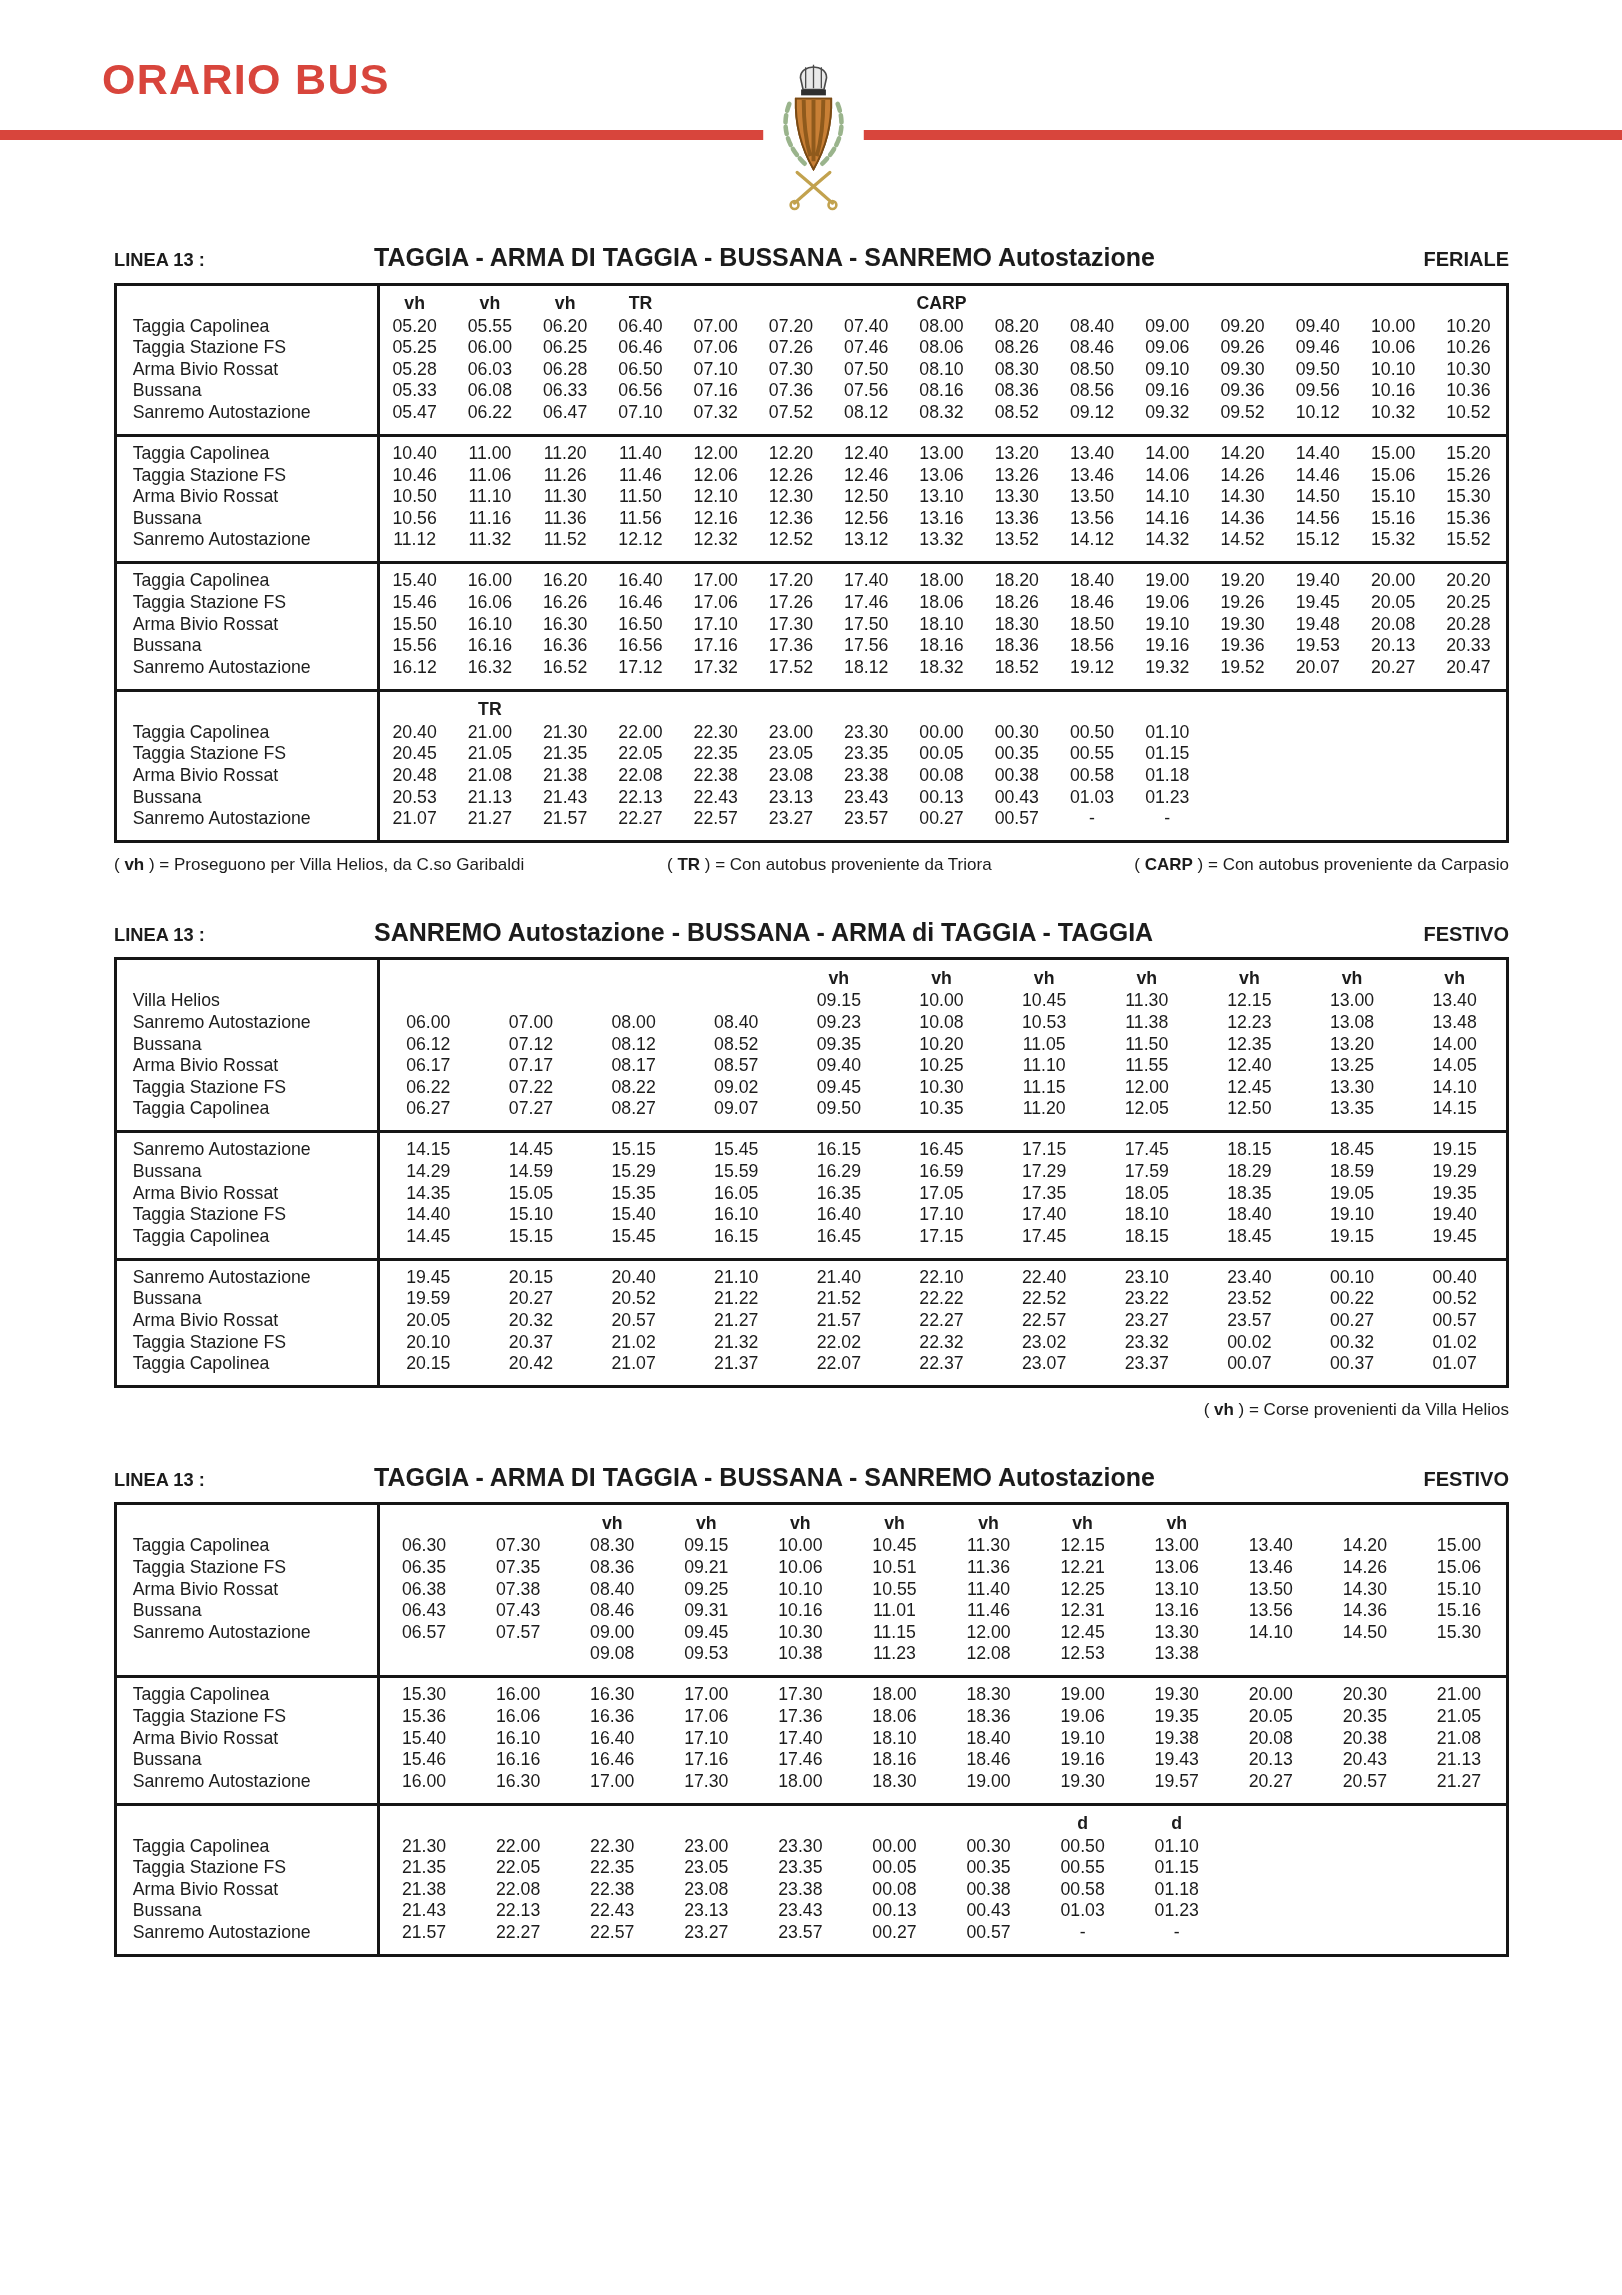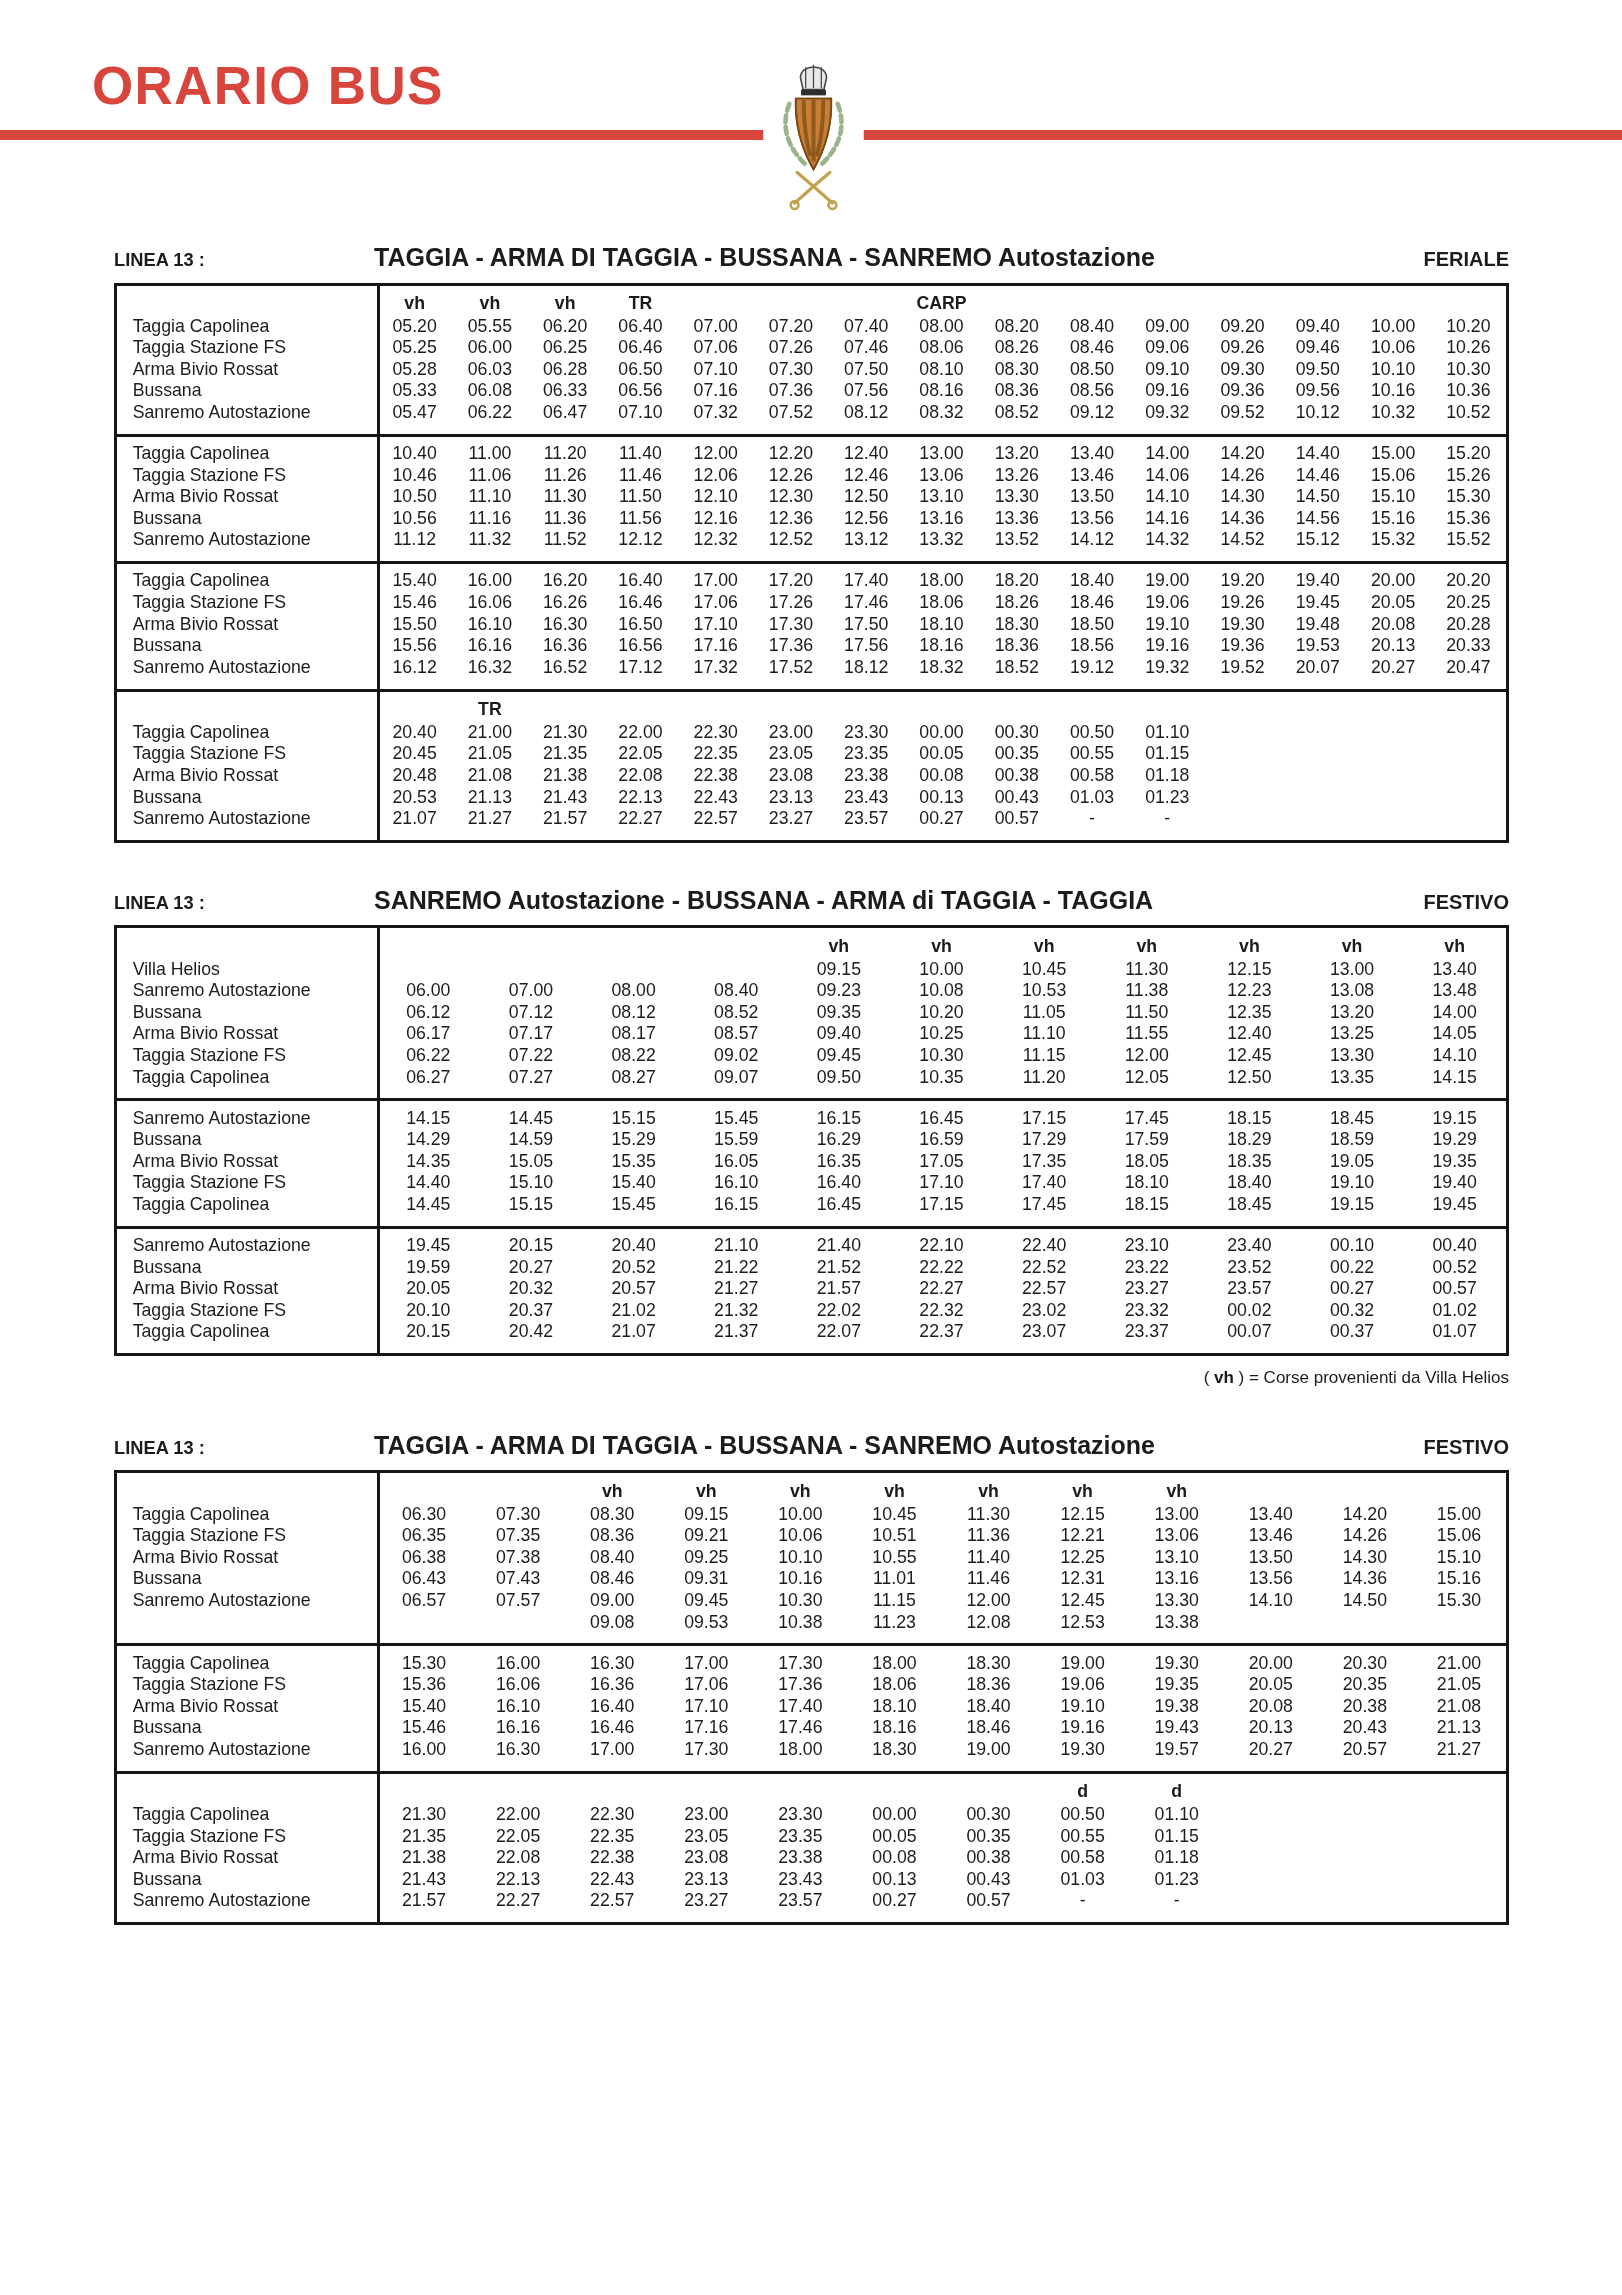--- a/index.html
+++ b/index.html
@@ -5,22 +5,22 @@
   :root{ --accent:#d8453c; --ink:#1c1c1c; --line:#161616; --labelw:260px; }
   *{ box-sizing:border-box; }
   html,body{ margin:0; padding:0; }
   body{
     width:1623px; height:2295px; background:#ffffff; position:relative;
     font-family:"Liberation Sans", sans-serif; color:var(--ink);
   }
   
   .page-header{ position:relative; height:243px; }
   .brand{
-    position:absolute; left:92px; top:55px;
-    font-size:53px; font-weight:700; letter-spacing:1.3px; color:var(--accent);
+    position:absolute; left:102px; top:55px;
+    font-size:43px; font-weight:700; letter-spacing:1.3px; color:var(--accent);
   }
   .red-rule{ position:absolute; left:0; right:0; top:130px; height:9.8px; background:var(--accent); }
   .crest-wrap{ position:absolute; left:758px; top:58px; width:111px; height:157px; }
   .crest-wrap svg{ width:100%; height:100%; display:block; }
   
   .content{ padding:0 114px; }
   .tt-section{ margin-bottom:43px; }
   .tt-head{ display:flex; align-items:baseline; font-weight:700; margin-bottom:10.5px; }
   .tt-line{ width:var(--labelw); font-size:18.3px; }
   .tt-route{ flex:1; font-size:25px; }
@@ -481,20 +481,25 @@
             <span class="tt-cell">00.57</span>
             <span class="tt-cell">-</span>
             <span class="tt-cell">-</span>
             <span class="tt-cell"></span>
             <span class="tt-cell"></span>
             <span class="tt-cell"></span>
             <span class="tt-cell"></span>
           </div>
         </div>
       </div>
+      <div class="tt-notes">
+        <span class="tt-note">( <b>vh</b> ) = Proseguono per Villa Helios, da C.so Garibaldi</span>
+        <span class="tt-note">( <b>TR</b> ) = Con autobus proveniente da Triora</span>
+        <span class="tt-note">( <b>CARP</b> ) = Con autobus proveniente da Carpasio</span>
+      </div>
     </section>
     <section class="tt-section">
       <div class="tt-head">
         <span class="tt-line">LINEA 13 :</span>
         <span class="tt-route">SANREMO Autostazione - BUSSANA - ARMA di TAGGIA - TAGGIA</span>
         <span class="tt-service">FESTIVO</span>
       </div>
       <div class="tt-box" style="--cols: 11;">
         <div class="tt-block">
           <div class="tt-row tt-flags">

